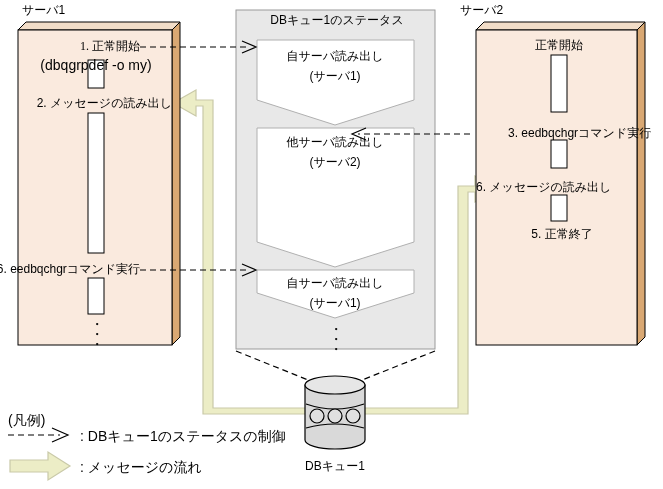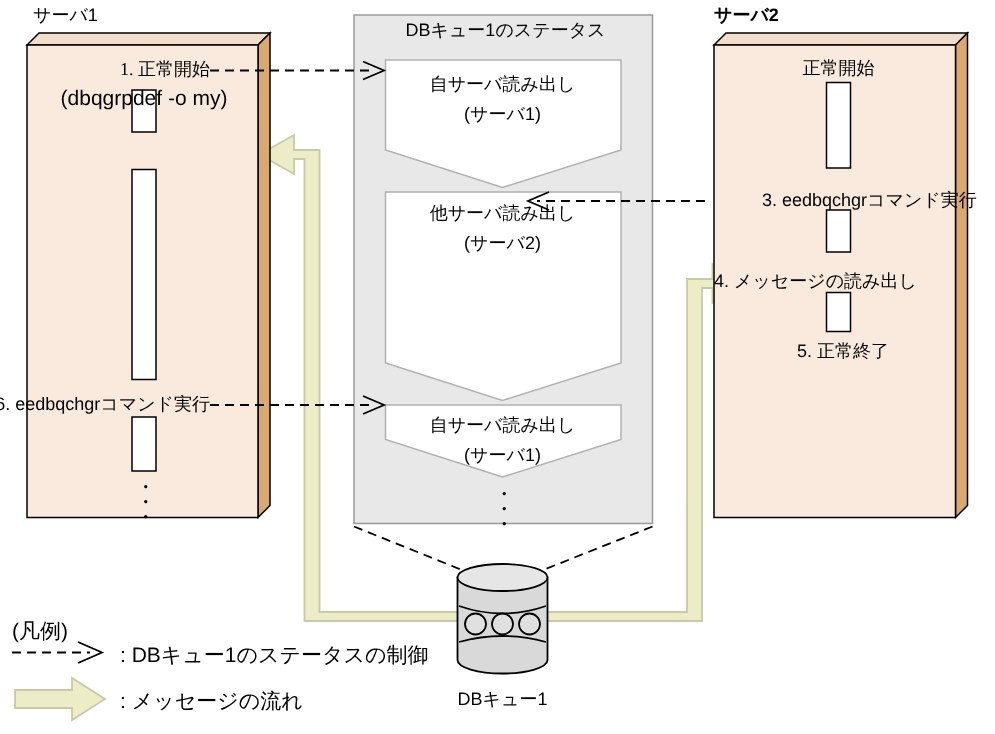--- a/index.html
+++ b/index.html
@@ -91,32 +91,33 @@
     <circle cx="335" cy="416" r="7" fill="#e0e0e0" stroke="#000" stroke-width="1.2"></circle>
     <circle cx="353" cy="416" r="7" fill="#e0e0e0" stroke="#000" stroke-width="1.2"></circle>
 
     <path d="M 8 435 L 60 435" fill="none" stroke="#000" stroke-width="1.2" stroke-dasharray="6,4"></path>
     <path d="M 52 428 L 68 435 L 52 442" fill="none" stroke="#000" stroke-width="1.2"></path>
     <path d="M 10 460 L 48 460 L 48 452 L 70 466 L 48 480 L 48 472 L 10 472 Z" fill="#ecedc6" stroke="#c9c9a8" stroke-width="1.2"></path>
   </svg>
 
   <div class="lbl f12" style="left:22px;top:4px;">サーバ1</div>
   <div class="lbl f12 ctr" style="left:337px;top:14px;">DBキュー1のステータス</div>
-  <div class="lbl f12" style="left:476px;top:4px;font-weight:bold;">サーバ2</div>
+  <div class="lbl f12" style="left:460px;top:4px;">サーバ2</div>
 
   <div class="lbl f12 rgt" style="left:140px;top:40px;font-family:Liberation Serif, serif;">1. 正常開始</div>
   <div class="lbl f11 ctr" style="left:96px;top:58px;">(dbqgrpdef -o my)</div>
+  <div class="lbl f12 rgt" style="left:172px;top:97px;">2. メッセージの読み出し</div>
   <div class="lbl f12 rgt" style="left:140px;top:263px;">6. eedbqchgrコマンド実行</div>
   <div class="lbl f11 ctr" style="left:97px;top:317px;">・</div>
   <div class="lbl f11 ctr" style="left:97px;top:327px;">・</div>
   <div class="lbl f11 ctr" style="left:97px;top:337px;">・</div>
 
   <div class="lbl f12 ctr" style="left:559px;top:39px;">正常開始</div>
   <div class="lbl f12" style="left:476px;top:127px;padding-left:32px;">3. eedbqchgrコマンド実行</div>
-  <div class="lbl f12" style="left:476px;top:181px;">4. メッセージの読み出し</div>
+  <div class="lbl f12" style="left:476px;top:181px;">6. メッセージの読み出し</div>
   <div class="lbl f12 ctr" style="left:562px;top:228px;">5. 正常終了</div>
 
   <div class="lbl f12 ctr" style="left:335px;top:50px;">自サーバ読み出し</div>
   <div class="lbl f12 ctr" style="left:335px;top:70px;">(サーバ1)</div>
 
   <div class="lbl f12 ctr" style="left:335px;top:136px;">他サーバ読み出し</div>
   <div class="lbl f12 ctr" style="left:335px;top:156px;">(サーバ2)</div>
 
   <div class="lbl f12 ctr" style="left:335px;top:277px;">自サーバ読み出し</div>
   <div class="lbl f12 ctr" style="left:335px;top:297px;">(サーバ1)</div>

